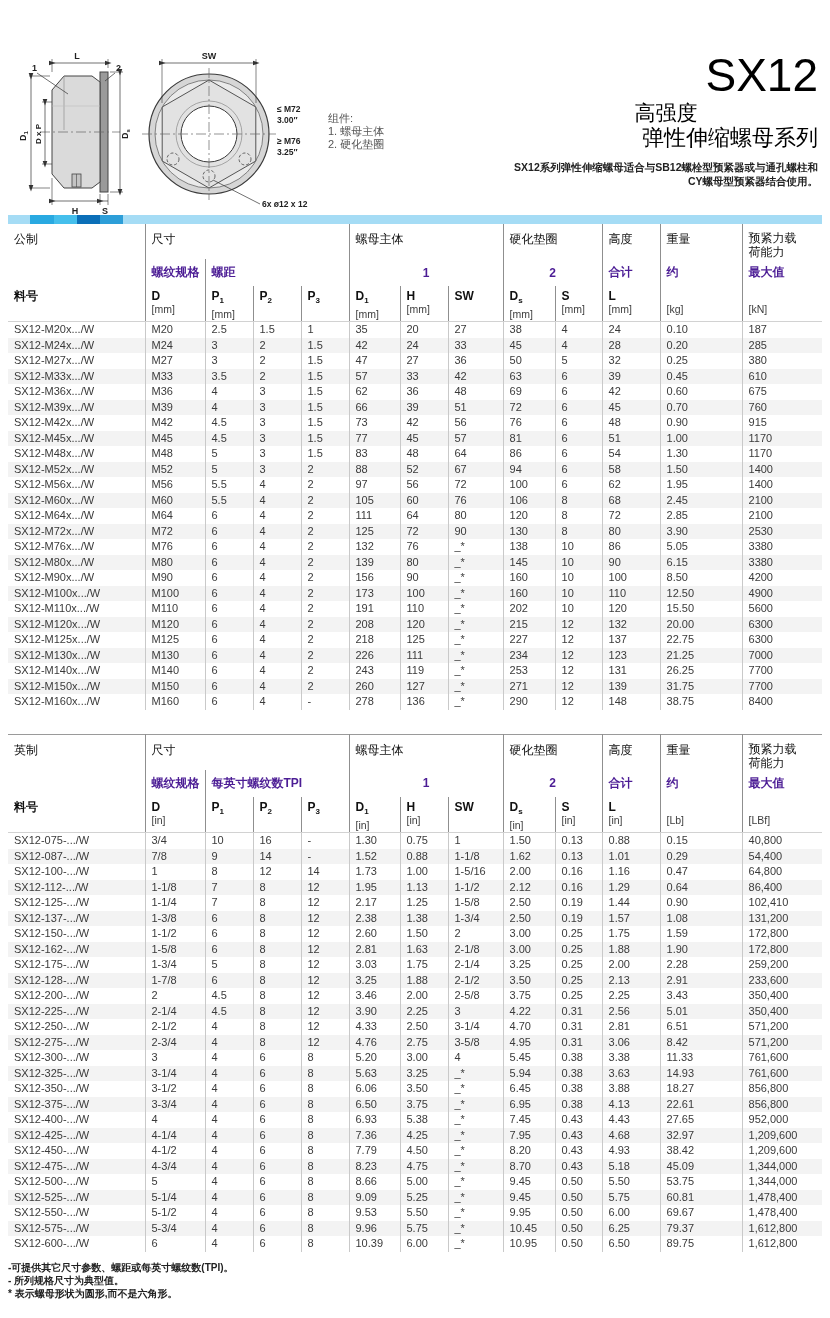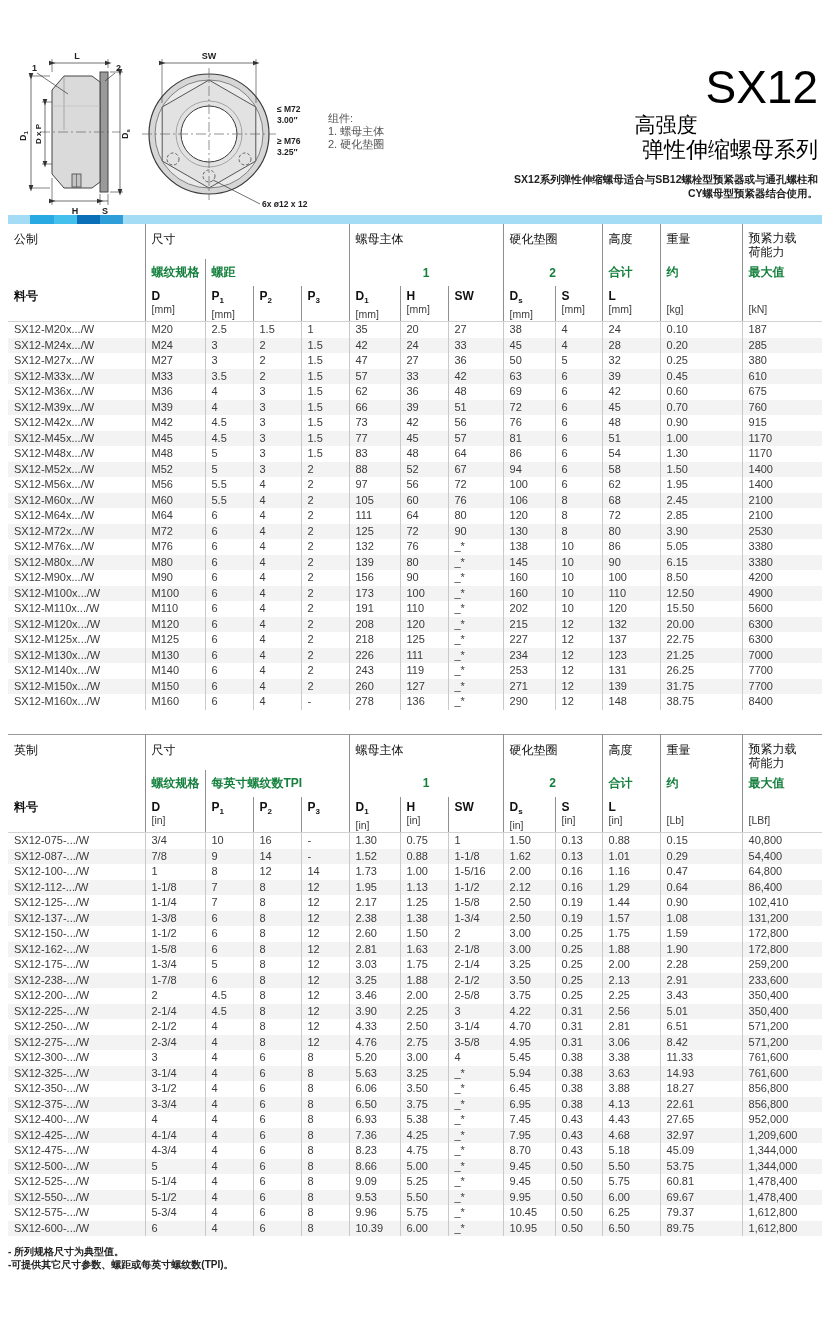--- a/index.html
+++ b/index.html
@@ -4,40 +4,40 @@
 <style>
   html,body{margin:0;padding:0;background:#fff;}
   body{width:830px;font-family:"Liberation Sans",sans-serif;}
   .page{position:relative;width:830px;height:1318px;background:#fff;overflow:hidden;}
 
   
   .hero{position:relative;height:215px;}
   .drawing{position:absolute;left:14px;top:46px;}
   .drawing text{font-family:"Liberation Sans",sans-serif;fill:#222;}
   .legend{position:absolute;left:328px;top:112px;font-size:11px;line-height:13px;color:#555;}
-  .titleblock{position:absolute;right:12px;top:64px;text-align:right;color:#000;}
+  .titleblock{position:absolute;right:12px;top:52px;text-align:right;color:#000;}
   .brand{font-size:46px;line-height:46px;font-weight:normal;letter-spacing:0;}
   .t1{font-size:21px;line-height:25px;margin-top:2px;text-align:center;}
   .t2{font-size:22px;line-height:26px;}
   .sub{margin-top:9px;font-size:10.5px;line-height:14px;font-weight:bold;color:#222;}
 
   
   .accent-bar{position:relative;margin-left:8px;width:814px;height:9px;background:#a5dcf5;}
   .accent-bar .seg{position:absolute;top:0;height:9px;display:block;}
   .seg.s1{left:22px;width:24px;}
   .seg.s2{left:46px;width:23px;}
   .seg.s3{left:69px;width:23px;}
   .seg.s4{left:92px;width:23px;}
 
   
   table.spec{border-collapse:collapse;table-layout:fixed;width:814px;margin-left:8px;}
   table.spec td{overflow:hidden;white-space:nowrap;box-sizing:border-box;}
   .hrA td{font-size:12px;font-weight:normal;color:#111;vertical-align:top;padding:7px 0 0 6px;height:34px;}
   .hrA td.preload{white-space:normal;line-height:14px;padding-right:16px;padding-left:6px;}
-  .hrB td{font-size:12px;font-weight:bold;color:#15803d;vertical-align:middle;height:27px;padding:0 0 0 6px;}
+  .hrB td{font-size:12px;font-weight:bold;color:#4c1d95;vertical-align:middle;height:27px;padding:0 0 0 6px;}
   .hrB td.ctr{text-align:center;padding-left:0;}
   .hrC td{font-size:12px;font-weight:bold;color:#111;vertical-align:top;padding:3px 0 0 6px;height:35px;border-bottom:1px solid #d2d2d2;}
   .cb{line-height:14px;}
   .cb sub{font-size:8px;}
   .cu{font-weight:normal;font-size:10.5px;color:#3d3d3d;line-height:13px;}
   thead td.bl{border-left:1px solid #8f8f8f;}
   tbody td{font-size:11px;color:#3a3a3a;height:15.5px;line-height:15.5px;padding:0 0 0 6px;}
   tbody td.bl{border-left:1px solid #c9c9c9;}
   tbody tr:nth-child(even){background:#f3f3f3;}
   table.imperial{margin-top:24px;border-top:1px solid #9a9a9a;}
@@ -848,21 +848,21 @@
           <td class="bl">3.03</td>
           <td class="bl">1.75</td>
           <td class="bl">2-1/4</td>
           <td class="bl">3.25</td>
           <td class="bl">0.25</td>
           <td class="bl">2.00</td>
           <td class="bl">2.28</td>
           <td class="bl">259,200</td>
         </tr>
         <tr>
-          <td>SX12-238-.../W</td>
+          <td>SX12-128-.../W</td>
           <td class="bl">1-7/8</td>
           <td class="bl">6</td>
           <td class="bl">8</td>
           <td class="bl">12</td>
           <td class="bl">3.25</td>
           <td class="bl">1.88</td>
           <td class="bl">2-1/2</td>
           <td class="bl">3.50</td>
           <td class="bl">0.25</td>
           <td class="bl">2.13</td>
@@ -1013,20 +1013,35 @@
           <td class="bl">7.36</td>
           <td class="bl">4.25</td>
           <td class="bl">_*</td>
           <td class="bl">7.95</td>
           <td class="bl">0.43</td>
           <td class="bl">4.68</td>
           <td class="bl">32.97</td>
           <td class="bl">1,209,600</td>
         </tr>
         <tr>
+          <td>SX12-450-.../W</td>
+          <td class="bl">4-1/2</td>
+          <td class="bl">4</td>
+          <td class="bl">6</td>
+          <td class="bl">8</td>
+          <td class="bl">7.79</td>
+          <td class="bl">4.50</td>
+          <td class="bl">_*</td>
+          <td class="bl">8.20</td>
+          <td class="bl">0.43</td>
+          <td class="bl">4.93</td>
+          <td class="bl">38.42</td>
+          <td class="bl">1,209,600</td>
+        </tr>
+        <tr>
           <td>SX12-475-.../W</td>
           <td class="bl">4-3/4</td>
           <td class="bl">4</td>
           <td class="bl">6</td>
           <td class="bl">8</td>
           <td class="bl">8.23</td>
           <td class="bl">4.75</td>
           <td class="bl">_*</td>
           <td class="bl">8.70</td>
           <td class="bl">0.43</td>
@@ -1106,17 +1121,18 @@
           <td class="bl">10.95</td>
           <td class="bl">0.50</td>
           <td class="bl">6.50</td>
           <td class="bl">89.75</td>
           <td class="bl">1,612,800</td>
         </tr>
       </tbody>
   </table>
 
   <div class="notes">
+    <div>-可提供其它尺寸参数、螺距或每英寸螺纹数(TPI)。</div>
     <div>- 所列规格尺寸为典型值。</div>
-    <div>-可提供其它尺寸参数、螺距或每英寸螺纹数(TPI)。</div>
+    <div>* 表示螺母形状为圆形,而不是六角形。</div>
   </div>
 
 </div>
 
 </body></html>

